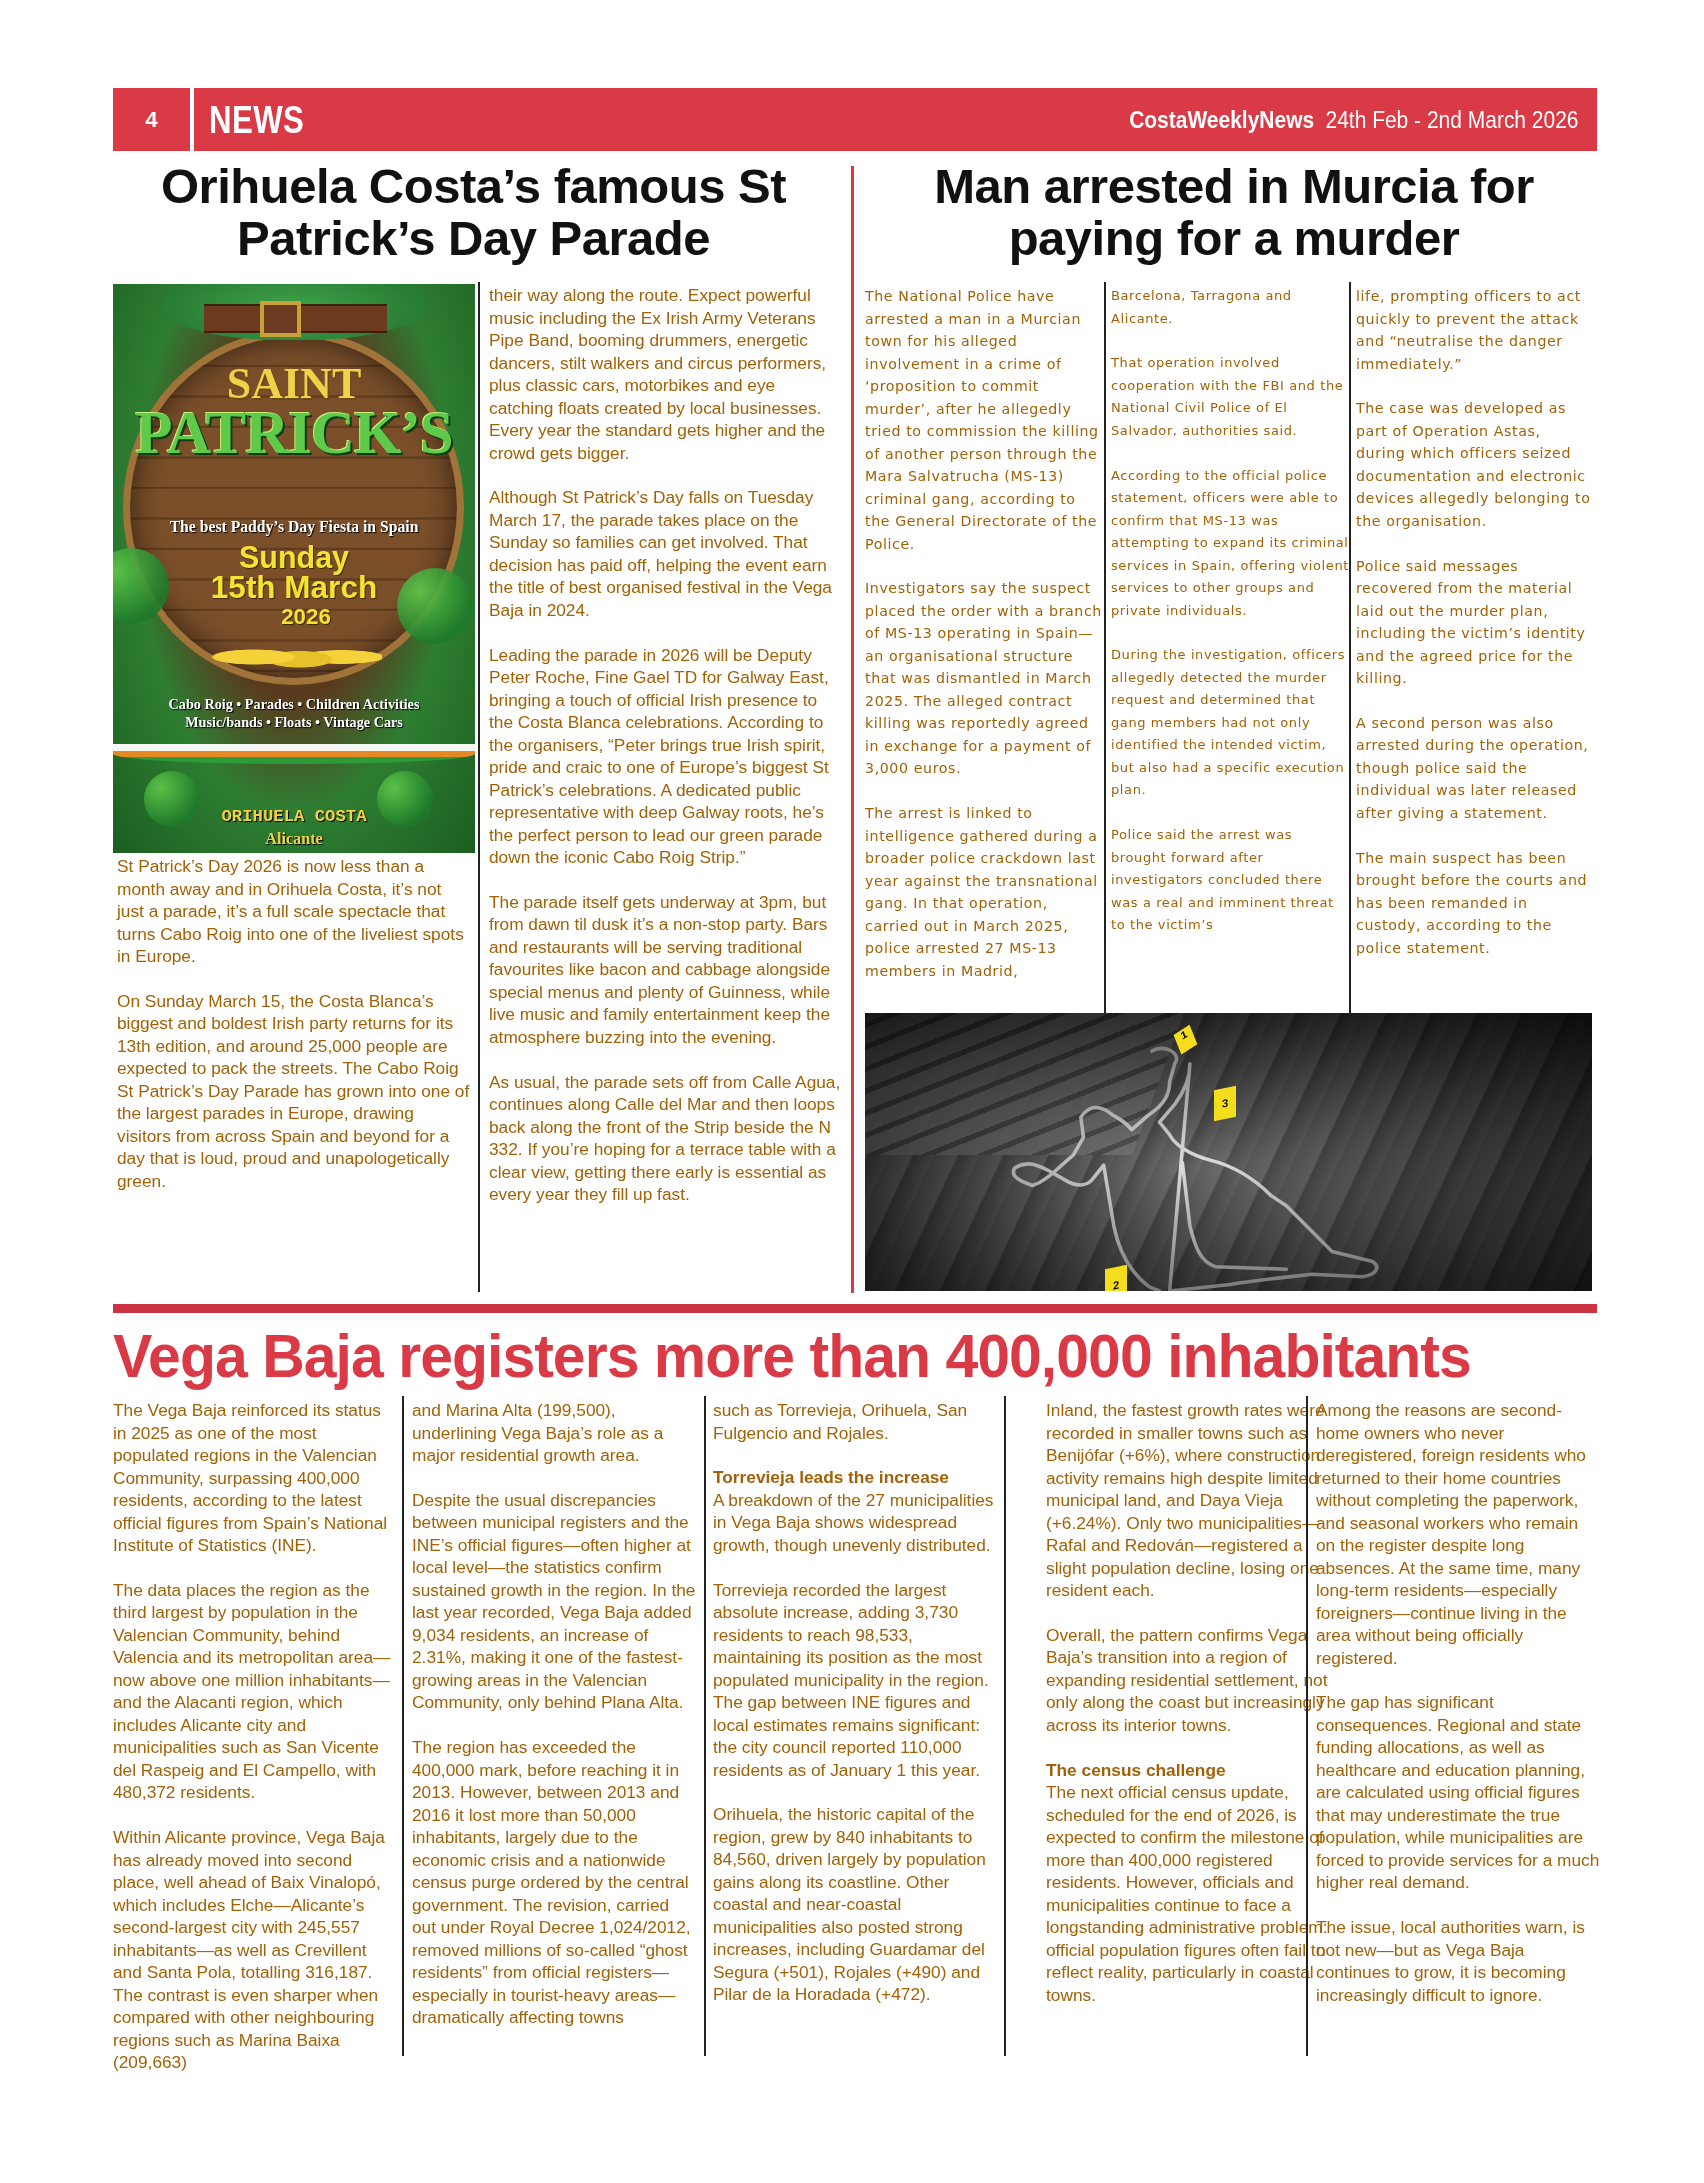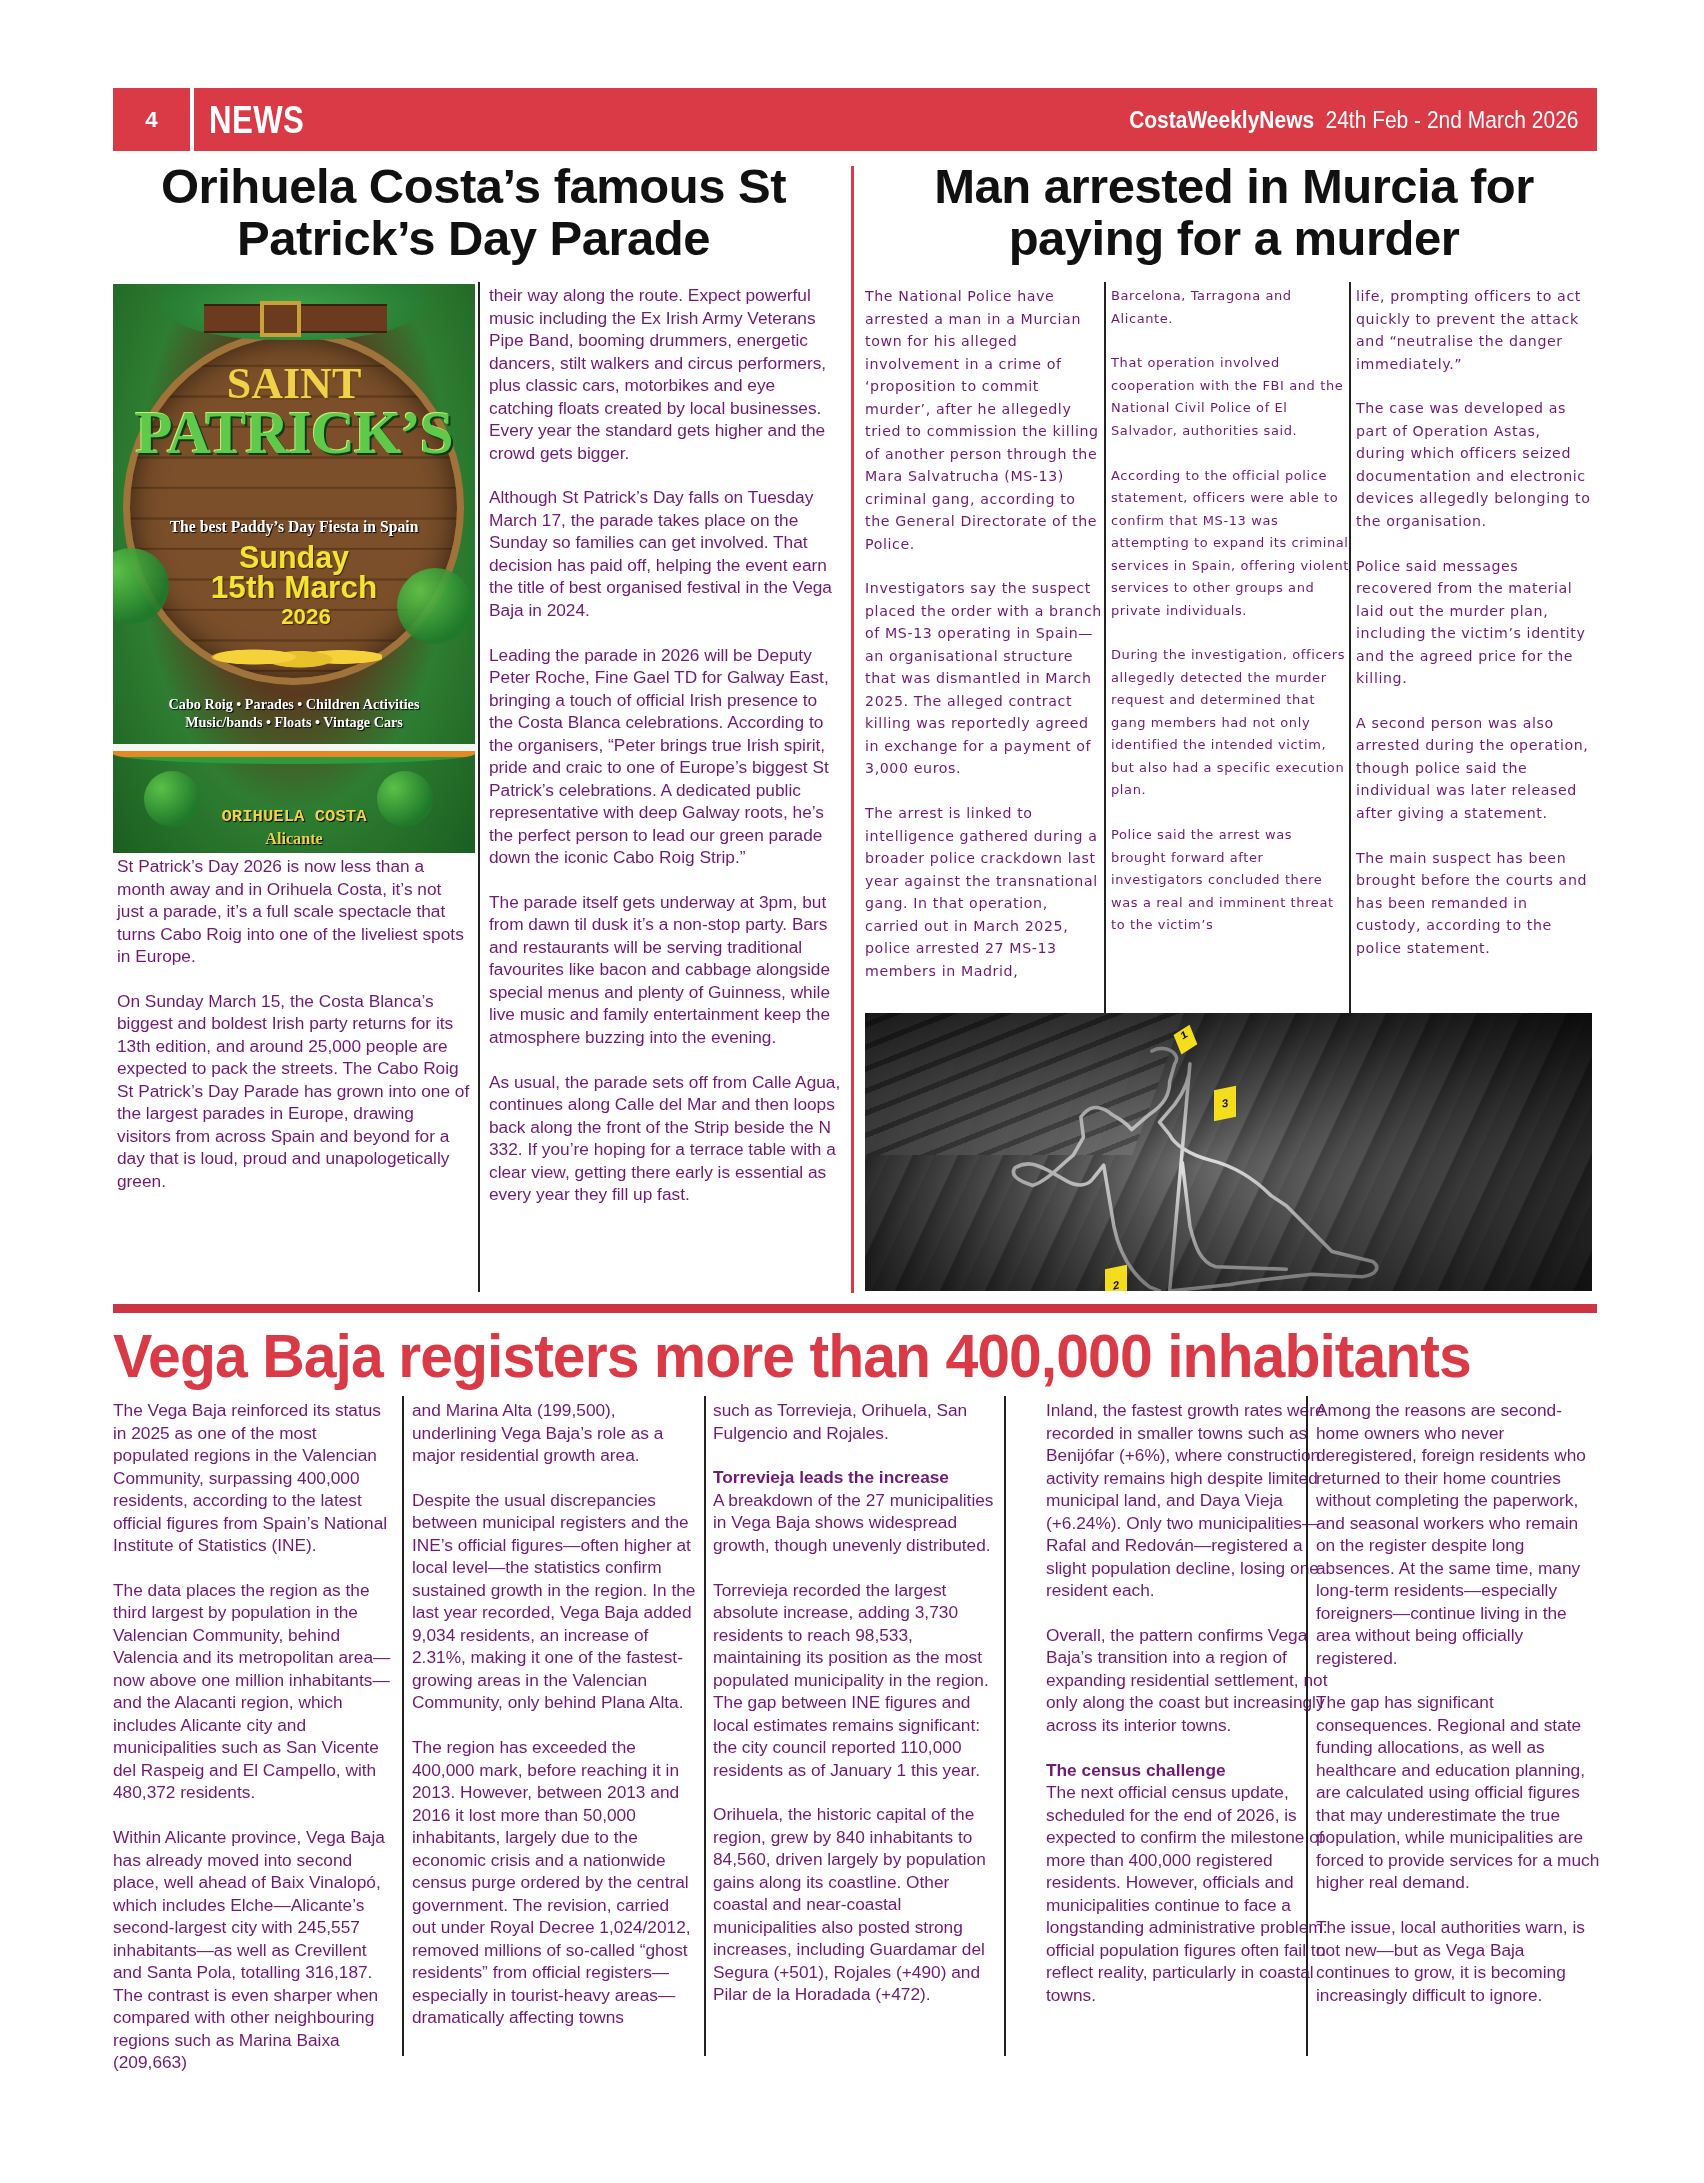--- a/index.html
+++ b/index.html
@@ -11,21 +11,21 @@
   .masthead .page-num { position: absolute; left: 0; top: 0; width: 81px; height: 63px; border-right: 4.1px solid #ffffff; color: #fff; font-weight: bold; font-size: 22.3px; line-height: 63px; text-align: center; }
   .masthead .section { position: absolute; left: 96px; top: 0; height: 63px; line-height: 63px; color: #fff; font-weight: bold; font-size: 39px; letter-spacing: 0.5px; transform: scaleX(0.8); transform-origin: left center; }
   .masthead .right { position: absolute; right: 18.3px; top: 0; height: 63px; line-height: 63px; color: #fff; font-size: 24.4px; white-space: nowrap; transform: scaleX(0.86); transform-origin: right center; }
   .masthead .right b { font-weight: bold; margin-right: 13.2px; }
 
   .vsep { position: absolute; background: #222; width: 1.5px; }
   .vsep.red { background: #d93a45; width: 3px; }
 
   .headline { position: absolute; font-weight: bold; color: #111; text-align: center; line-height: 1.06; letter-spacing: -0.5px; }
 
-  .col { position: absolute; font-size: 17.3px; line-height: 22.5px; color: #701a75; }
+  .col { position: absolute; font-size: 17.3px; line-height: 22.5px; color: #a16207; }
   .col p { margin-bottom: 22.3px; }
   .col p:last-child { margin-bottom: 0; }
   .col .sub { font-weight: bold; display: block; }
 
   .col.wide { font-family: "DejaVu Sans", sans-serif; font-size: 15.2px; line-height: 22.5px; letter-spacing: 0.3px; }
 
   
   .poster { position: absolute; left: 113px; top: 284px; width: 362px; height: 569px; overflow: hidden;
     background: radial-gradient(ellipse at 50% 40%, #7a5230 0%, #5a3a1e 38%, #2e7d32 62%, #1b5e20 100%); }
   .poster .hat { position: absolute; left: 48px; top: -20.3px; width: 264px; height: 76px; background: radial-gradient(ellipse at 50% 60%, #3fa34a, #1e6b2a); border-radius: 50% 50% 45% 45%; }

